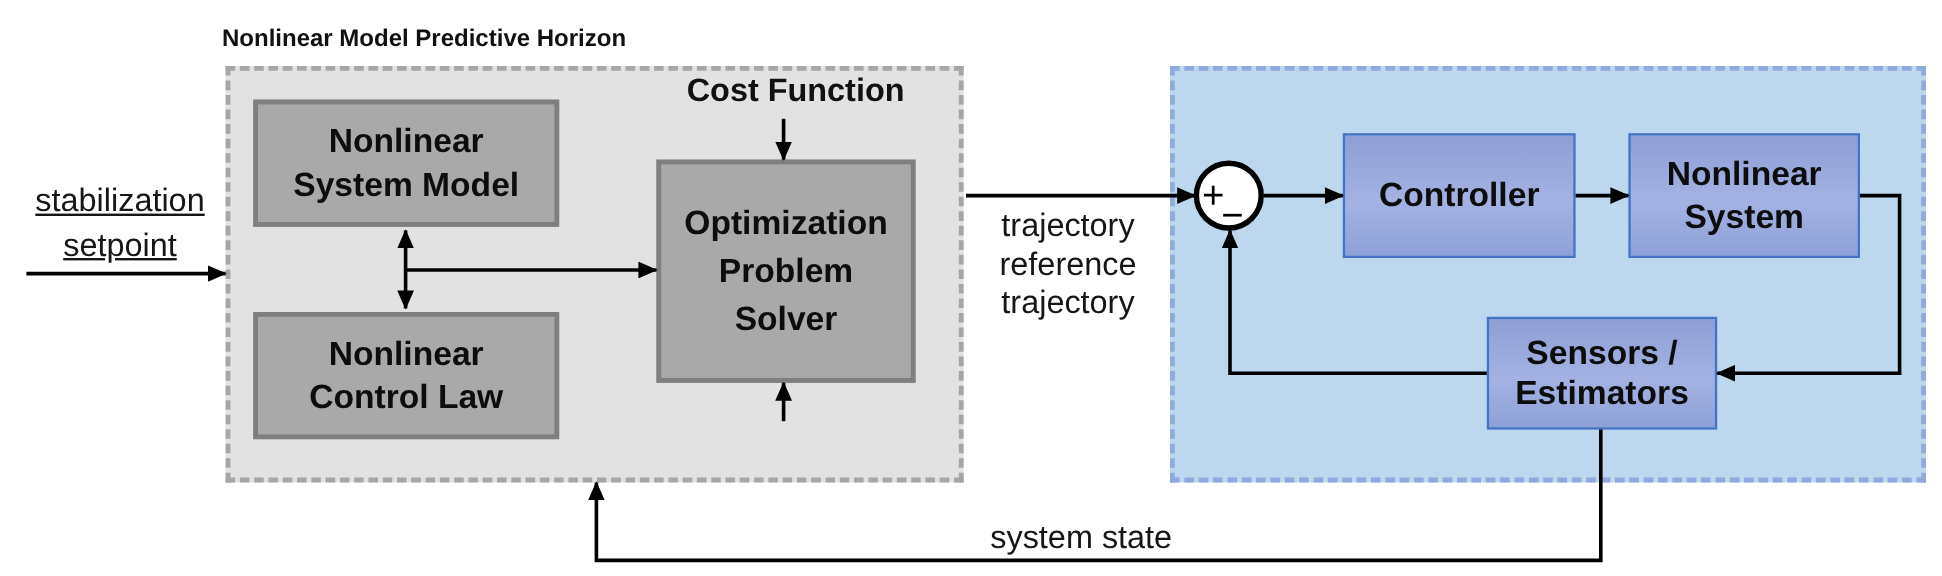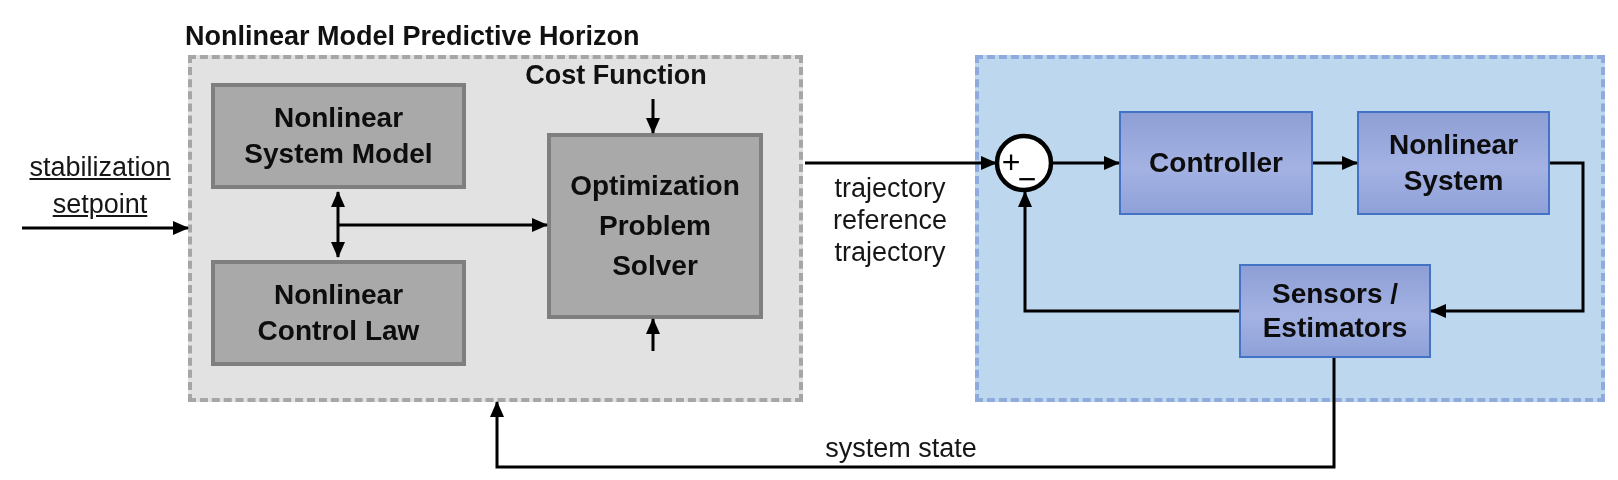--- a/index.html
+++ b/index.html
@@ -1,21 +1,21 @@
 <!DOCTYPE html>
 <html><head>
 <meta charset="utf-8">
 <style>
   html,body{margin:0;padding:0;background:#ffffff;}
   #canvas{
     position:relative;width:1618px;height:480px;background:#ffffff;overflow:hidden;
     font-family:"Liberation Sans", sans-serif;color:#1a1a1a;
   }
   .container-title{
-    position:absolute;font-size:27px;font-weight:bold;white-space:nowrap;color:#111;
+    position:absolute;font-size:20px;font-weight:bold;white-space:nowrap;color:#111;
   }
   .dashed-container{position:absolute;box-sizing:border-box;}
   .gray-container{background:#e2e2e2;border:4px dashed #a6a6a6;}
   .blue-container{background:#bdd7ee;border:4px dashed #8faadc;}
   .node{
     position:absolute;box-sizing:border-box;display:flex;flex-direction:column;
     align-items:center;justify-content:center;text-align:center;
     font-weight:bold;font-size:28px;line-height:36px;color:#0d0d0d;
   }
   .gray-node{background:#a9a9a9;border:4px solid #7f7f7f;}
@@ -66,21 +66,21 @@
   </div>
   <div class="node blue-node" style="left:1357px;top:111px;width:193px;height:104px;">
     <span>Nonlinear</span>
     <span>System</span>
   </div>
   <div class="node blue-node" style="left:1239px;top:264px;width:192px;height:94px;line-height:34px;">
     <span>Sensors /</span>
     <span>Estimators</span>
   </div>
 
-  <div class="port-label" style="left:616px;top:60px;">Cost Function</div>
+  <div class="port-label" style="left:663px;top:60px;">Cost Function</div>
 
   <div class="flow-label io-label" style="left:100px;top:149px;">
     <div>stabilization</div>
     <div>setpoint</div>
   </div>
   <div class="flow-label" style="left:890px;top:172px;">
     <div>trajectory</div>
     <div>reference</div>
     <div>trajectory</div>
   </div>

